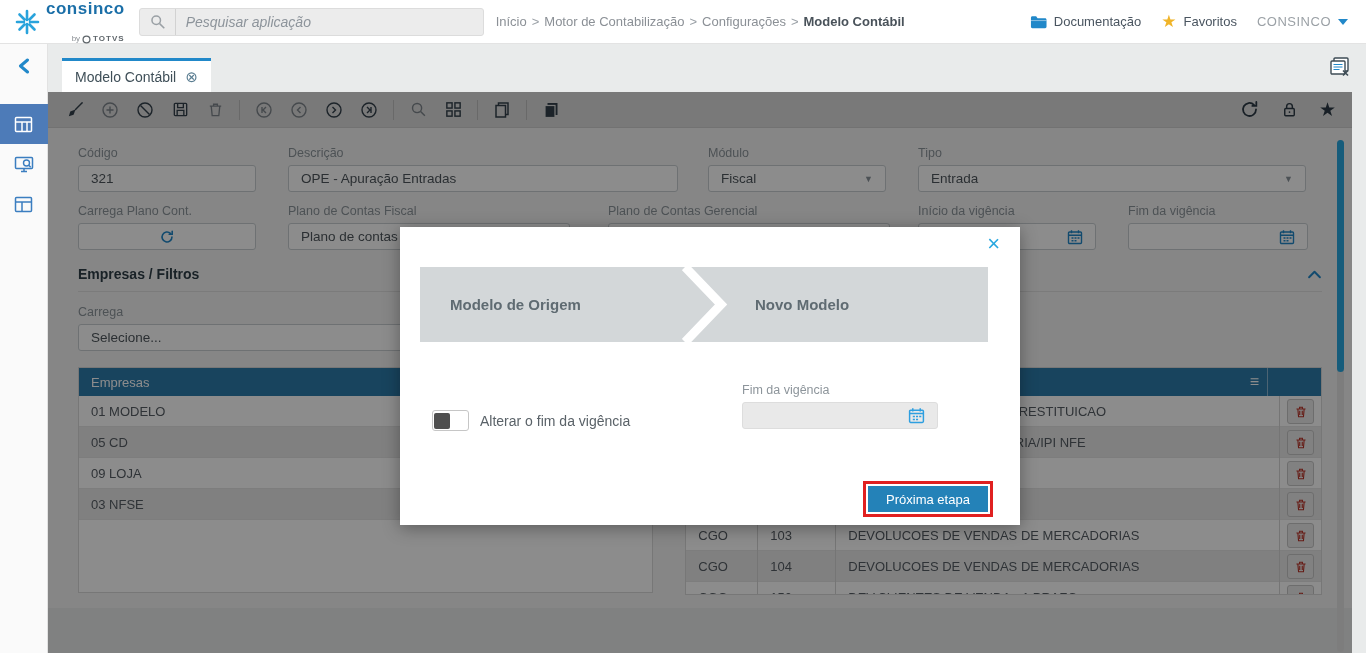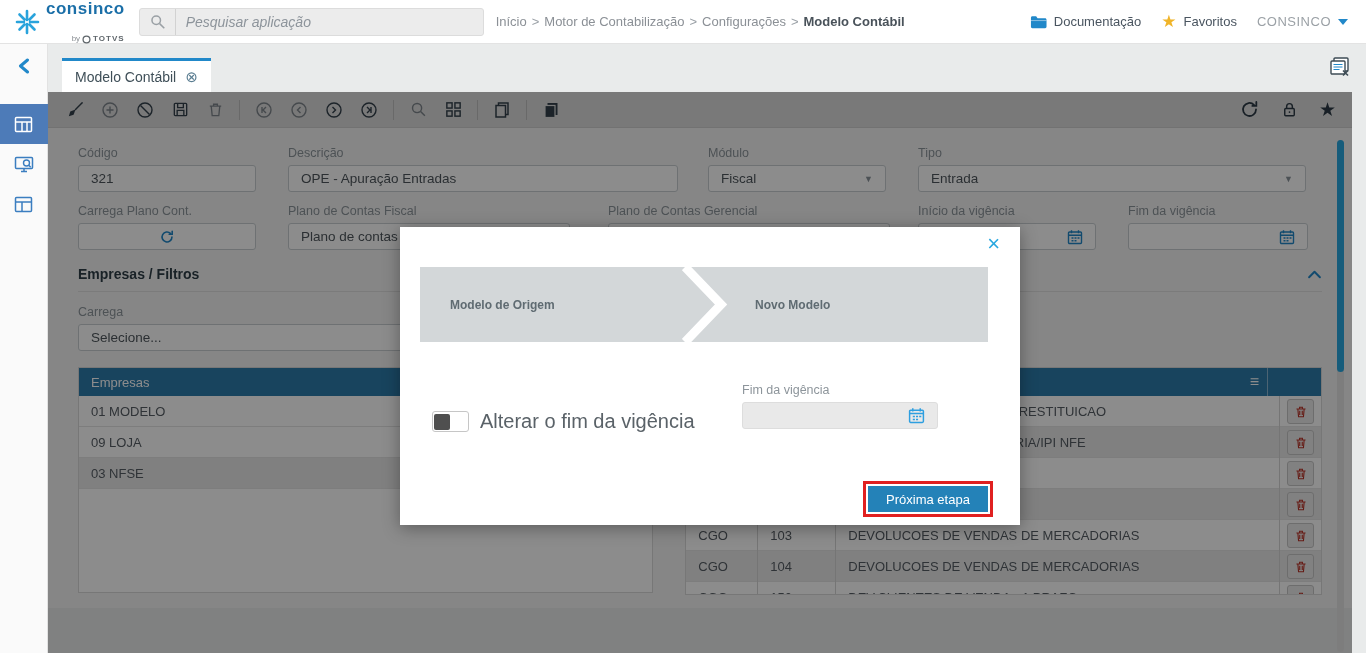--- a/index.html
+++ b/index.html
@@ -107,29 +107,29 @@
 
   .overlay { position:absolute; inset:0; background:rgba(0,0,0,.45); z-index:5; }
 
   
   .modal { position:absolute; left:400px; top:227px; width:620px; height:298px;
            background:#fff; z-index:30; box-shadow:0 3px 16px rgba(0,0,0,.35); }
   .modal-close { position:absolute; right:20px; top:6px; font-size:22px; color:#29a8e0;
                  cursor:pointer; line-height:1; }
   .wizard { position:absolute; left:20px; top:40px; width:568px; height:75px; background:#d3d7d9; }
   .wz-step { position:absolute; top:0; height:75px; display:flex; align-items:center;
-             font-size:12px; font-weight:bold; color:#5f6b72; }
+             font-size:15px; font-weight:bold; color:#5f6b72; }
   .wz-step.s1 { left:30px; }
   .wz-step.s2 { left:335px; }
   .wz-chev { position:absolute; left:262px; top:0; }
   .toggle-row { position:absolute; left:32px; top:183px; display:flex; align-items:center; gap:11px; }
   .toggle { width:37px; height:21px; background:#fff; border:1px solid #c6c6c6; border-radius:3px;
             display:flex; align-items:center; padding:1px; cursor:pointer; }
   .knob { width:16px; height:16px; background:#4f4f4f; border-radius:2px; }
-  .toggle-label { font-size:20px; color:#5a6268; }
+  .toggle-label { font-size:14px; color:#5a6268; }
   .fim-group { position:absolute; left:342px; top:156px; width:196px; }
   .next-btn { position:absolute; left:468px; top:259px; width:120px; height:26px;
               background:#2482b8; color:#fff; font-size:13px; display:flex; align-items:center;
               justify-content:center; cursor:pointer; outline:3px solid #e02020; outline-offset:2px; }
 
   svg { display:block; }
 </style>
 </head>
 <body>
 
@@ -434,20 +434,23 @@
               </div>
 
               <div class="tables-row">
                 <div class="gtable left lt">
                   <div class="ghead">
                     <span>Empresas</span>
                   </div>
                   <div class="grow odd">
                       <span class="cell">01 MODELO</span>
                     </div>
+                  <div class="grow even">
+                      <span class="cell">05 CD</span>
+                    </div>
                   <div class="grow odd">
                       <span class="cell">09 LOJA</span>
                     </div>
                   <div class="grow even">
                       <span class="cell">03 NFSE</span>
                     </div>
                 </div>
 
                 <div class="gtable right rt">
                   <div class="ghead">

